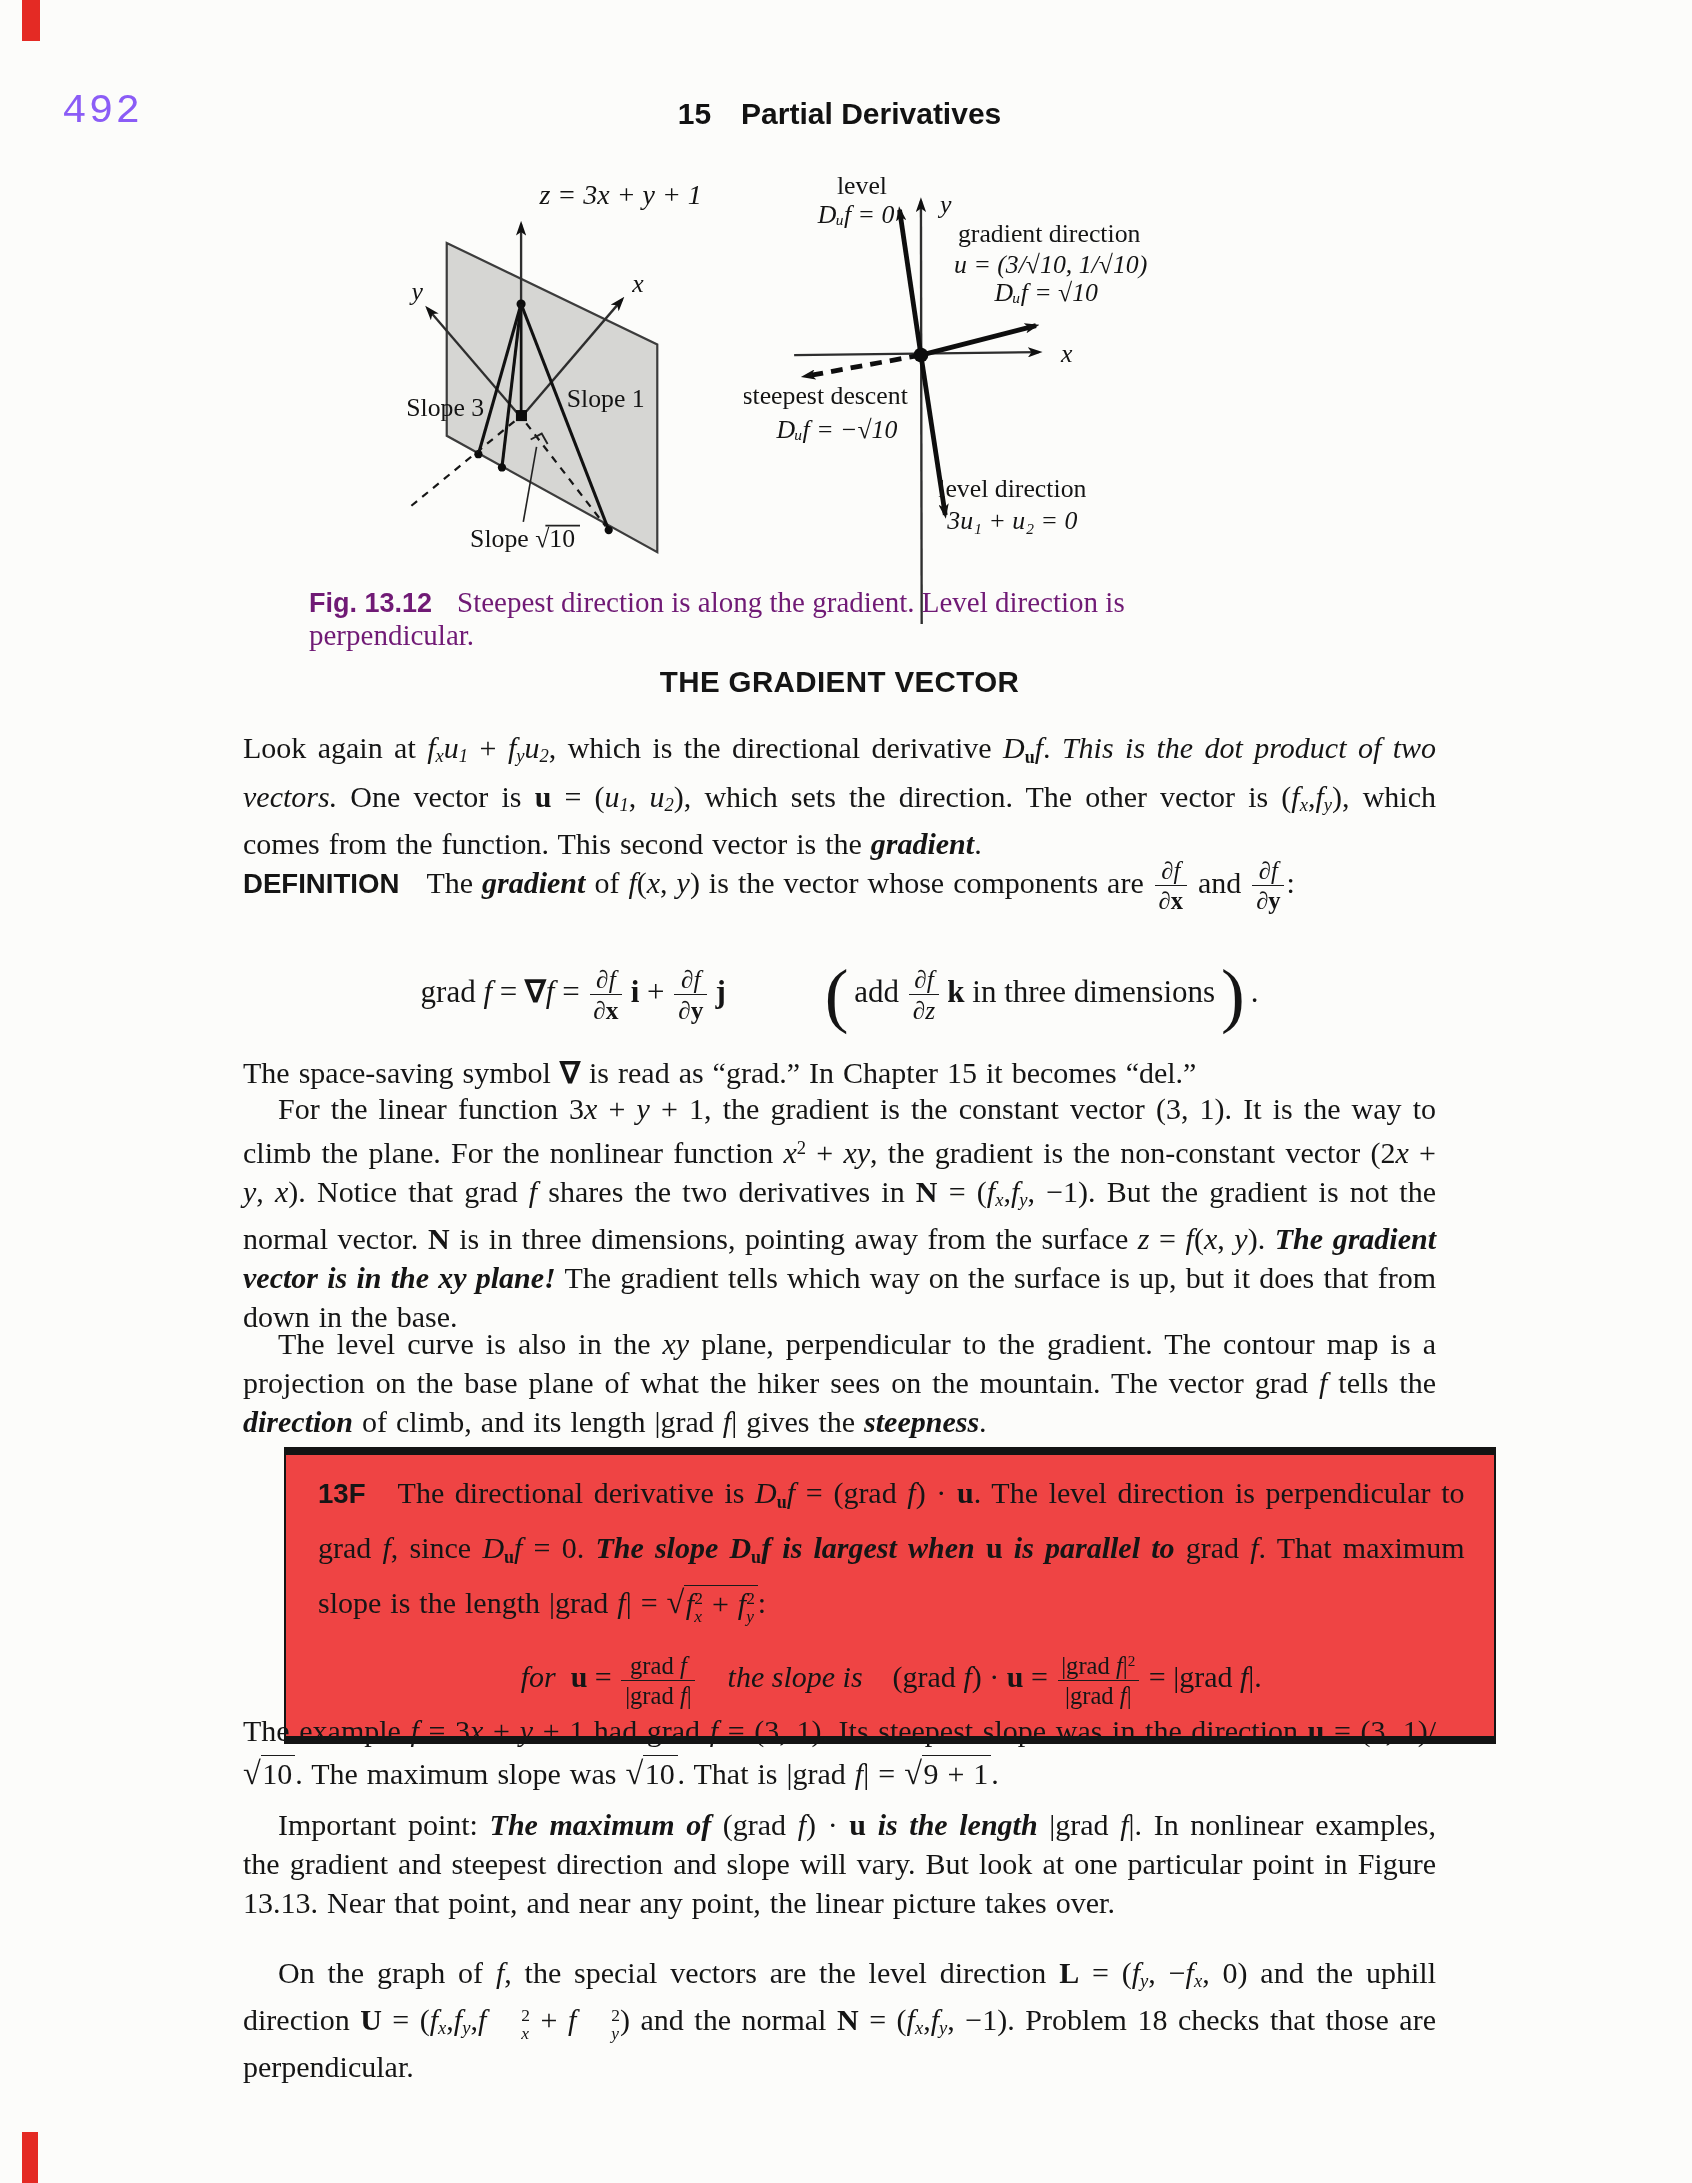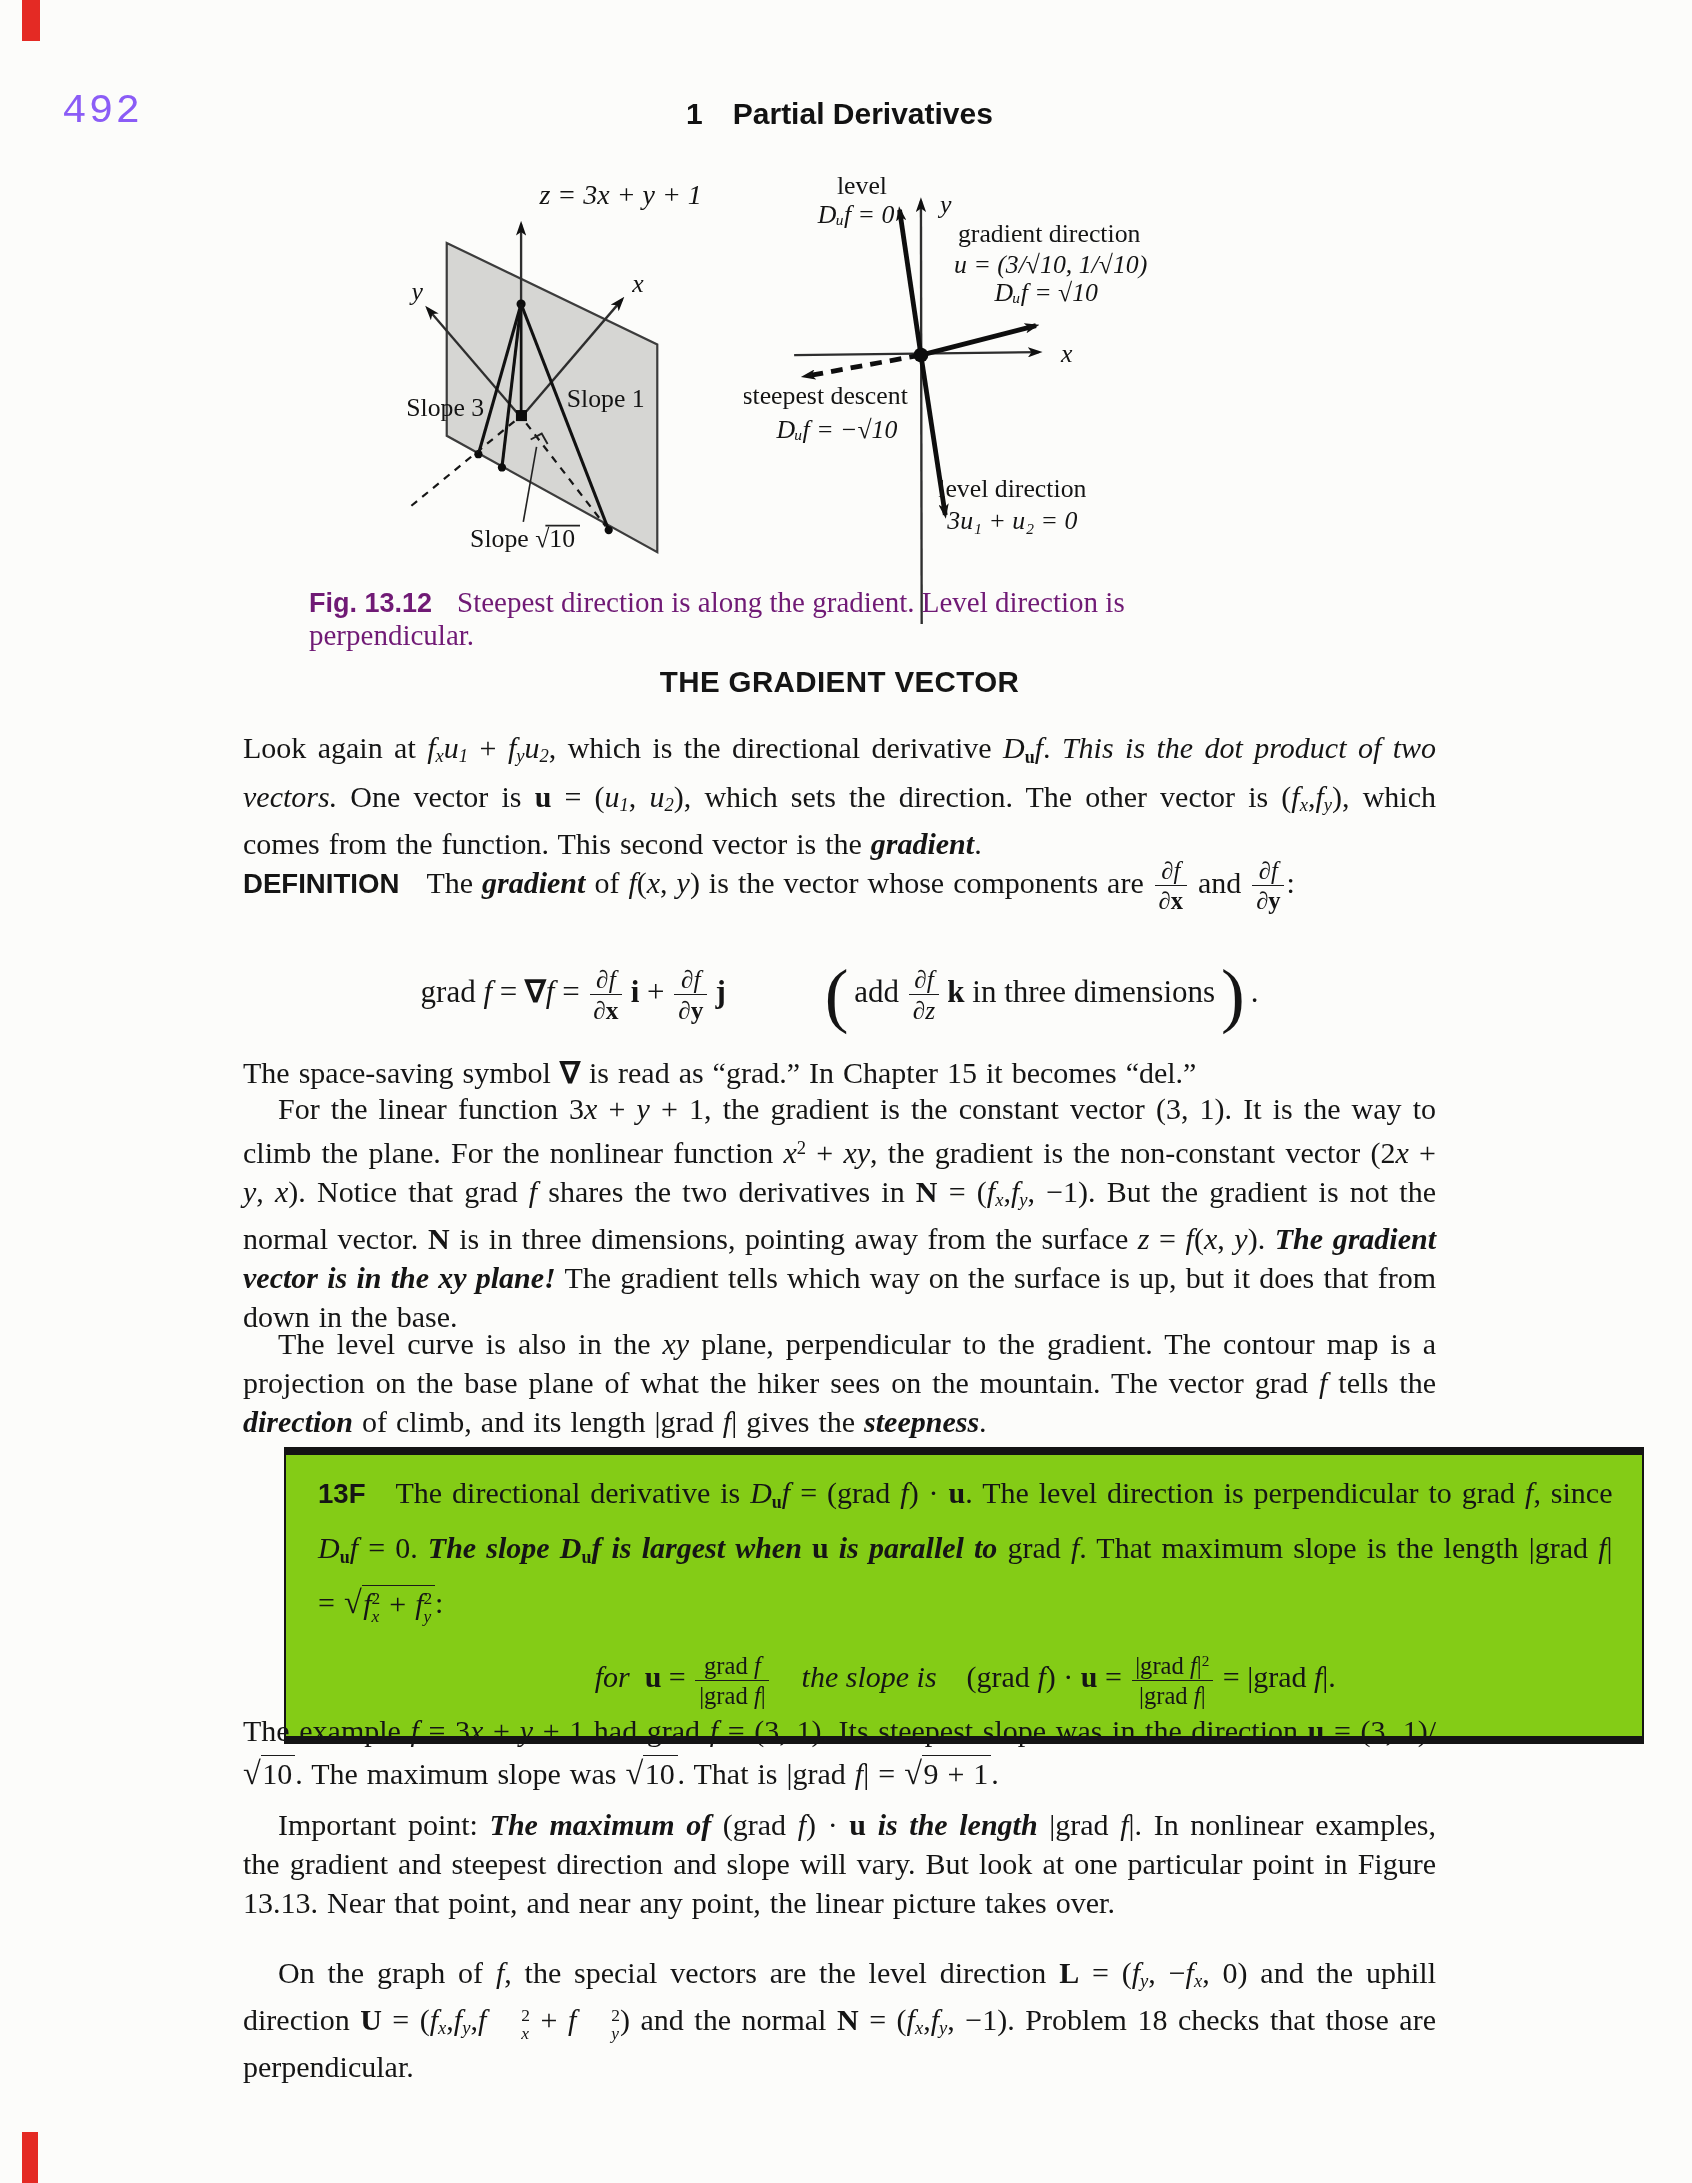--- a/index.html
+++ b/index.html
@@ -66,22 +66,22 @@
   #formula{
     position:absolute;left:243px;top:948px;width:1193px;
     font-size:31px;text-align:center;line-height:88px;
   }
   #p1{top:728px;}
   #p2{top:1053px;}
   #p3{top:1089px;}
   #p4{top:1324px;}
   
   #box{
-    position:absolute;left:284px;top:1447px;width:1360px;box-sizing:border-box;
-    background:#84cc16;
+    position:absolute;left:284px;top:1447px;width:1212px;box-sizing:border-box;
+    background:#ef4444;
     border:2.9px solid #141414;border-top-width:8px;border-bottom-width:8px;
     padding:14.7px 29.5px 19px 32px;
   }
   #box .boxp{
     font-size:30px;line-height:45px;text-align:justify;word-spacing:1.5px;margin:0;
   }
   #box .boxf{font-size:30px;text-align:center;margin-top:10.3px;line-height:81px;}
   #p5{top:1710px;line-height:42px;}
   #p6{top:1805px;}
   #p7{top:1953px;}
@@ -90,21 +90,21 @@
   #red-top{left:22px;top:0;width:17.7px;height:41px;}
   #red-bottom{left:22px;top:2132px;width:15.5px;height:52px;}
 </style>
 </head>
 <body>
 
 <div id="red-top" class="redmark"></div>
 <div id="red-bottom" class="redmark"></div>
 
 <div id="pagenum">492</div>
-<div id="chapter" class="sans">1  Partial Derivatives</div>
+<div id="chapter" class="sans">15  Partial Derivatives</div>
 
 <svg id="figL" width="383" height="427" viewBox="0 0 520 580">
   <defs>
     <marker id="ah" viewBox="0 0 20 14" refX="15" refY="7" markerWidth="20" markerHeight="14" markerUnits="userSpaceOnUse" orient="auto">
         <path d="M0,0 L20,7 L0,14 L5,7 z" fill="#111"></path>
       </marker>
   </defs>
   <polygon class="plane" points="62,95 348,233 348,515 62,357"></polygon>
   <line class="ax" x1="163" y1="332" x2="163" y2="70" marker-end="url(#ah)"></line>
   <line class="ax" x1="163" y1="332" x2="36" y2="184" marker-end="url(#ah)"></line>

